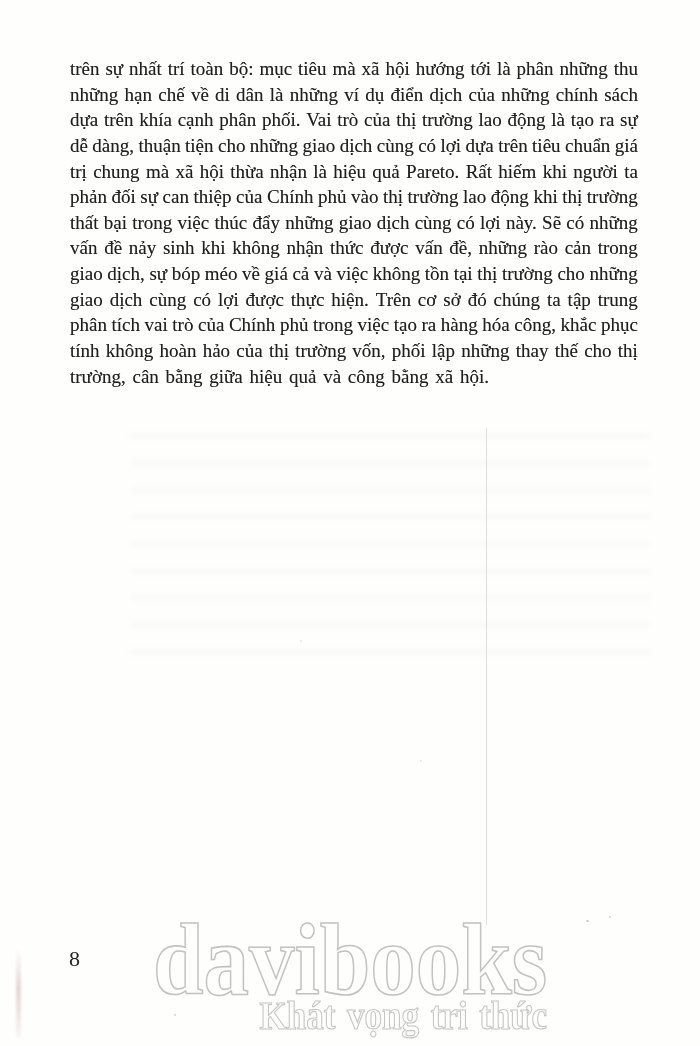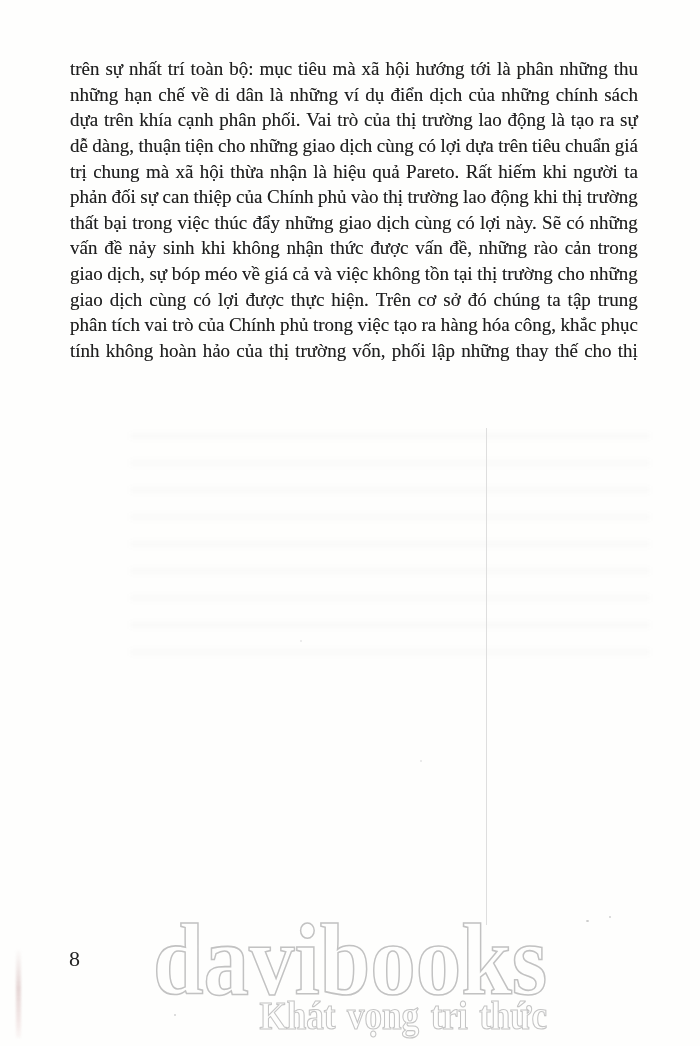--- a/index.html
+++ b/index.html
@@ -326,20 +326,21 @@
         <span>trường</span>
         <span>vốn,</span>
         <span>phối</span>
         <span>lập</span>
         <span>những</span>
         <span>thay</span>
         <span>thế</span>
         <span>cho</span>
         <span>thị</span>
       </div>
+    <div class="line last">trường, cân bằng giữa hiệu quả và công bằng xã hội.</div>
   </div>
 
   <div class="pagenum">8</div>
 
   <div>
     <div class="wm-brand">davibooks</div>
     <div class="wm-tagline">Khát vọng tri thức</div>
   </div>
 
   <div class="artifact ghost"></div>

